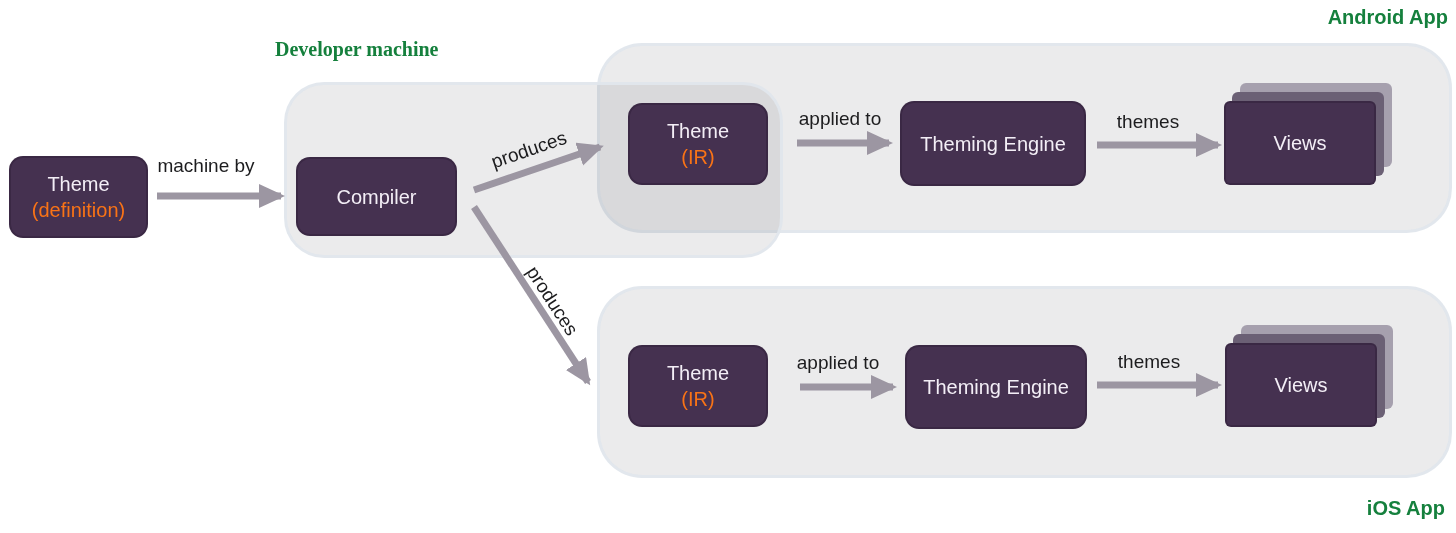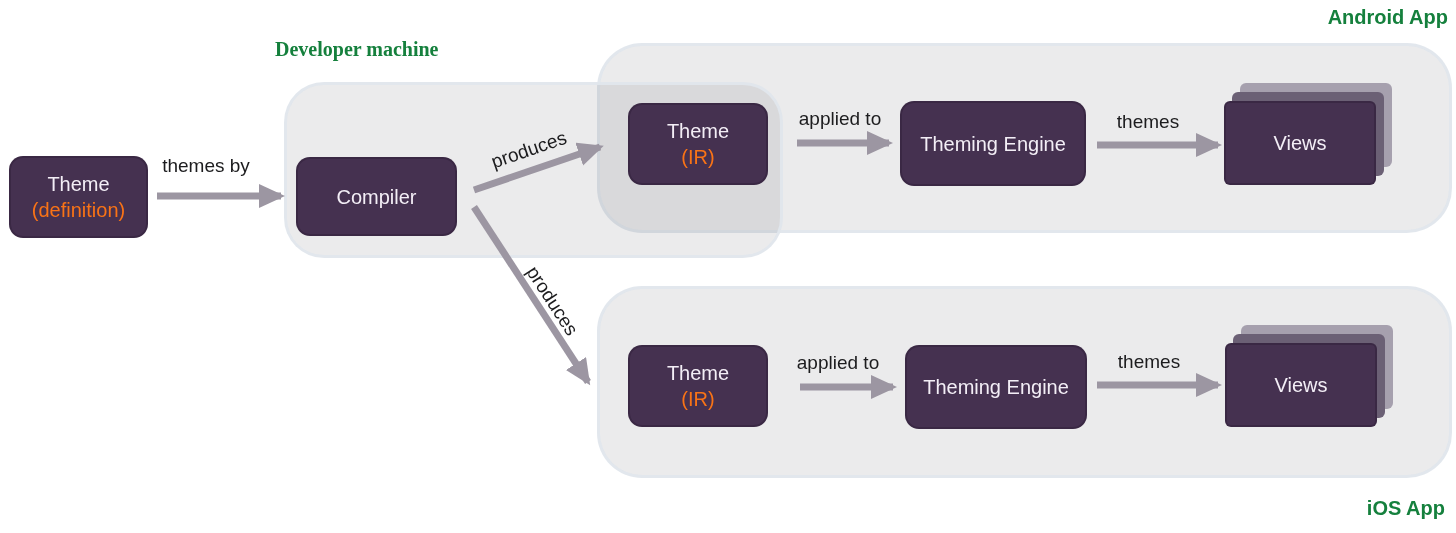--- a/index.html
+++ b/index.html
@@ -111,21 +111,21 @@
     </defs>
     <line x1="157" y1="196" x2="281" y2="196" marker-end="url(#ah)"></line>
     <line x1="474" y1="190" x2="600" y2="147" marker-end="url(#ah)"></line>
     <line x1="474" y1="207" x2="588" y2="382" marker-end="url(#ah)"></line>
     <line x1="797" y1="143" x2="889" y2="143" marker-end="url(#ah)"></line>
     <line x1="1097" y1="145" x2="1218" y2="145" marker-end="url(#ah)"></line>
     <line x1="800" y1="387" x2="893" y2="387" marker-end="url(#ah)"></line>
     <line x1="1097" y1="385" x2="1218" y2="385" marker-end="url(#ah)"></line>
   </svg>
 
-  <div class="edge-label el-parsed">themes by</div>
+  <div class="edge-label el-parsed">machine by</div>
   <div class="edge-label el-prod-a">produces</div>
   <div class="edge-label el-prod-i">produces</div>
   <div class="edge-label el-applied-a">applied to</div>
   <div class="edge-label el-themes-a">themes</div>
   <div class="edge-label el-applied-i">applied to</div>
   <div class="edge-label el-themes-i">themes</div>
 
   <div class="node n-theme-def">
     <div>Theme</div>
     <div class="sub">(definition)</div>

